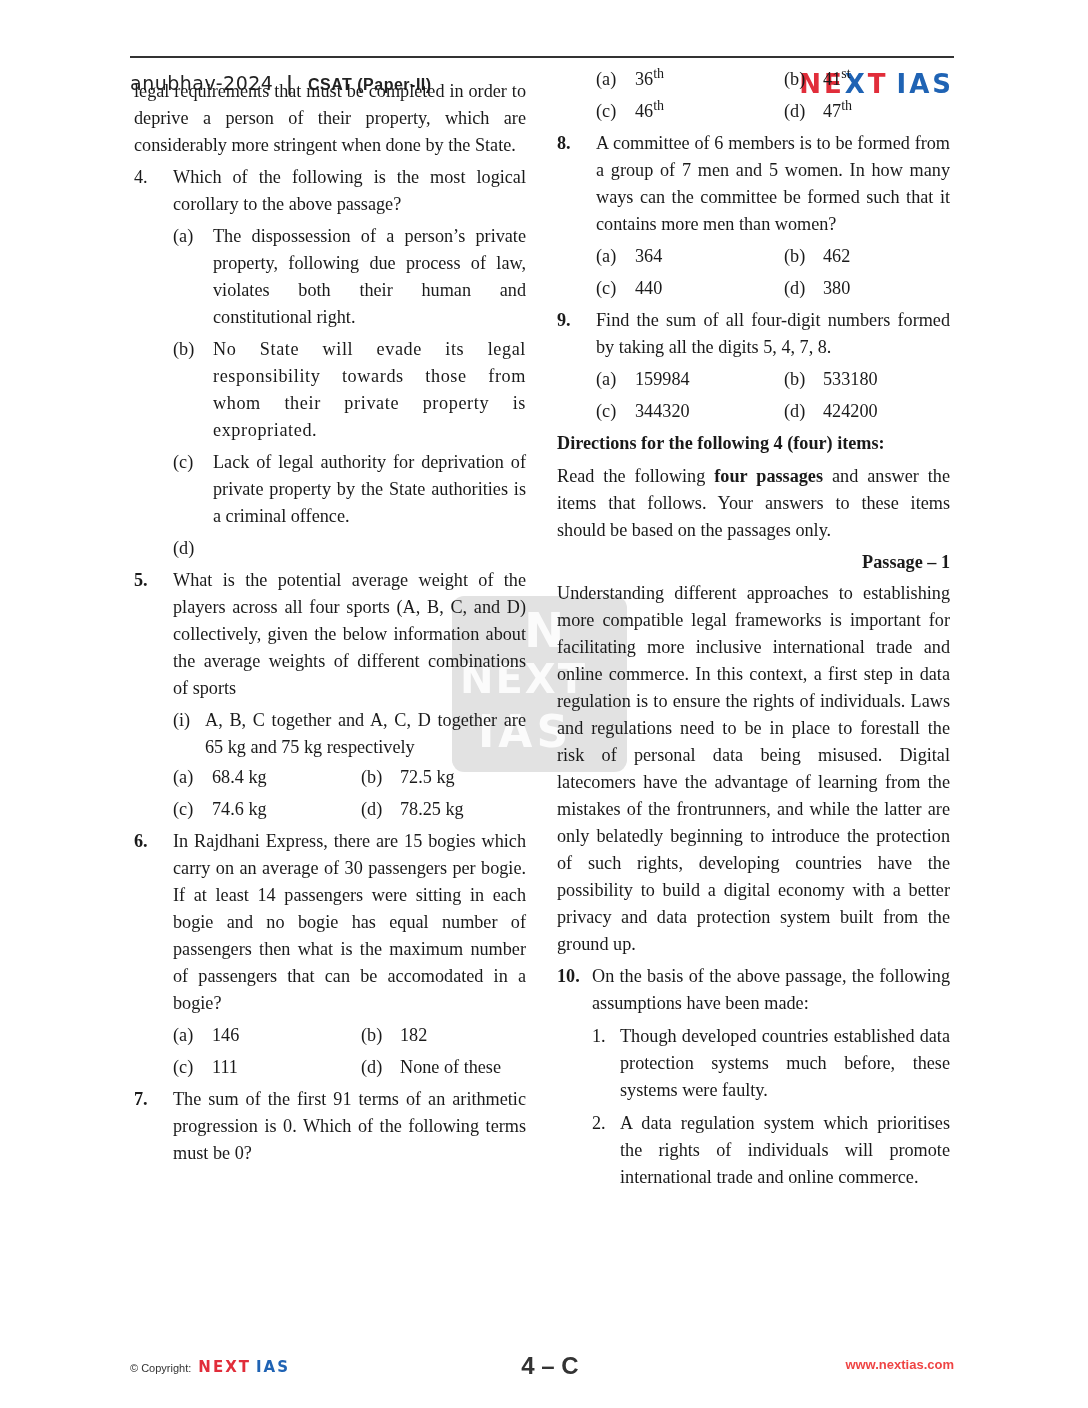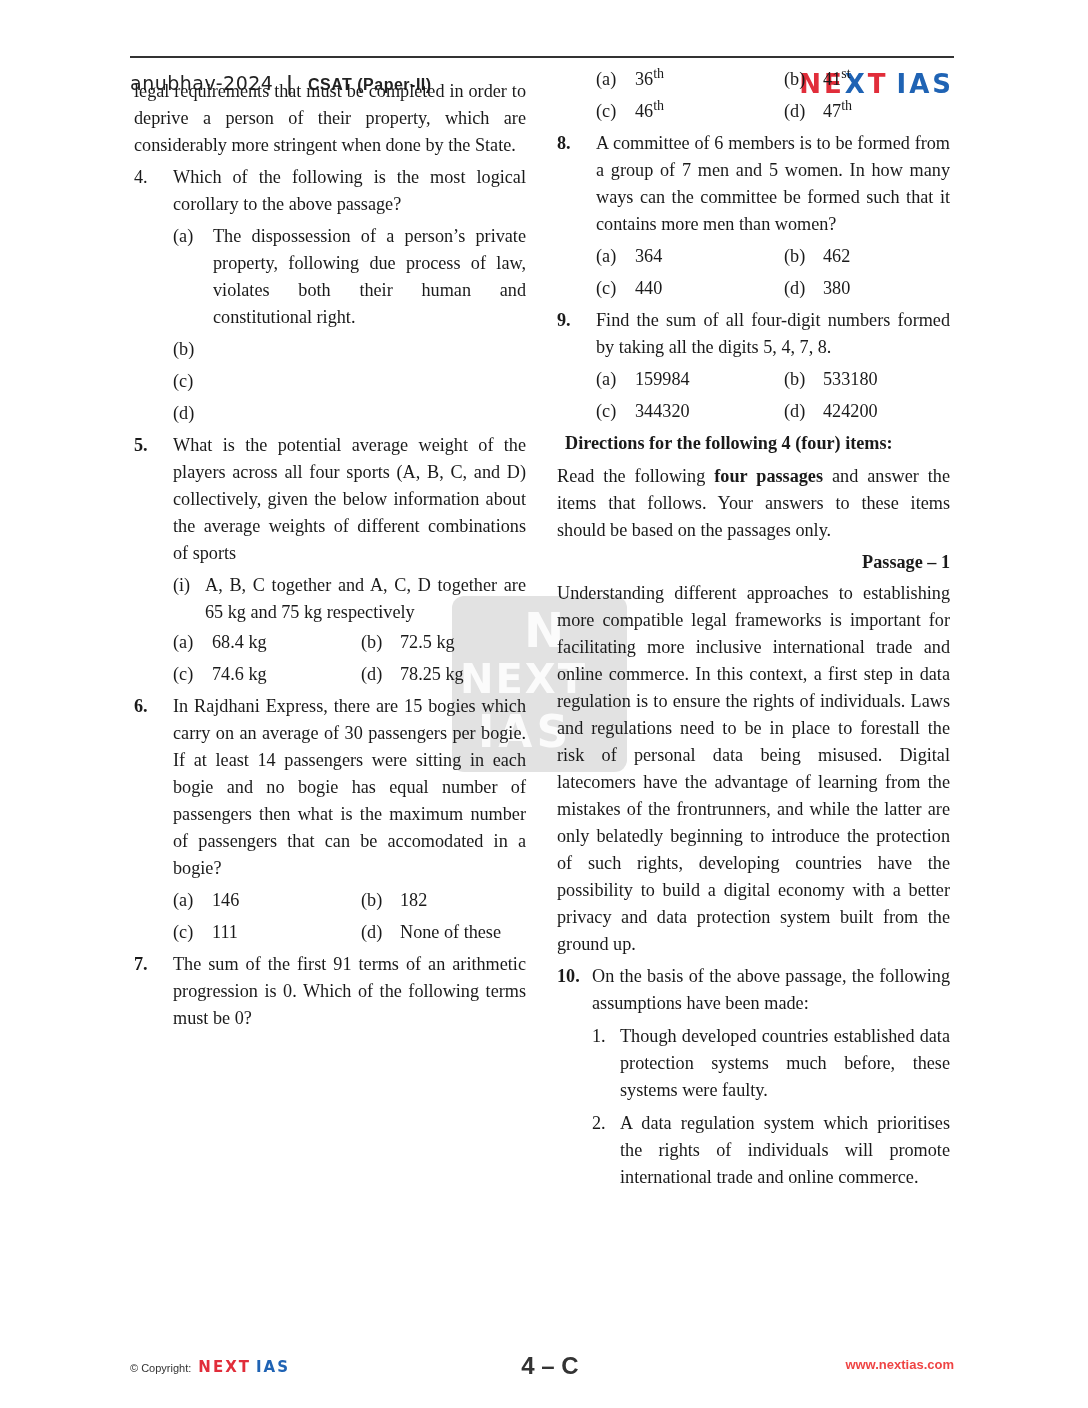--- a/index.html
+++ b/index.html
@@ -32,21 +32,21 @@
   .qnum.w35 { width: 35px; }
   .qbody { flex: 1; text-align: justify; }
   .opt { display: flex; margin: 5px 0 5px 39px; }
   .optlbl { width: 40px; flex: none; }
   .opttxt { flex: 1; text-align: justify; }
   .subopt { display: flex; margin: 3px 0 3px 39px; }
   .subopt .optlbl { width: 32px; }
   .grid2 { display: grid; grid-template-columns: 188px 1fr; margin-left: 39px; row-gap: 5px; margin-bottom: 5px; }
   .gopt { display: flex; }
   .gopt .l { width: 39px; flex: none; }
-  .directions { font-weight: bold; margin: 2px 0 6px 8px; }
+  .directions { font-weight: bold; margin: 2px 0 6px 0; }
   .passage-title { text-align: right; font-weight: bold; margin: 4px 0 4px 0; }
   .numlist { display: flex; margin: 6px 0 6px 35px; }
   .numlist .l { width: 28px; flex: none; }
   sup { font-size: 14px; line-height: 0; }
 
   
   .watermark { position: absolute; left: 452px; top: 596px; width: 175px; height: 176px; background: rgba(150,150,150,0.28); border-radius: 12px; pointer-events: none; }
   .watermark span { position: absolute; color: rgba(255,255,255,0.85); font-family: "DejaVu Sans", sans-serif; font-weight: bold; }
 
   
@@ -85,23 +85,25 @@
   <div class="q">
     <span class="qnum">4.</span>
     <span class="qbody">Which of the following is the most logical corollary to the above passage?</span>
   </div>
   <div class="opt">
       <span class="optlbl">(a)</span>
       <span class="opttxt">The dispossession of a person’s private property, following due process of law, violates both their human and constitutional right.</span>
     </div>
   <div class="opt">
       <span class="optlbl">(b)</span>
+      <span class="opttxt" style="letter-spacing:0.6px">No State will evade its legal responsibility towards those from whom their private property is expropriated.</span>
     </div>
   <div class="opt">
       <span class="optlbl">(c)</span>
+      <span class="opttxt">Lack of legal authority for deprivation of private property by the State authorities is a criminal offence.</span>
     </div>
   <div class="opt">
       <span class="optlbl">(d)</span>
     </div>
 
   <div class="q">
     <span class="qnum b">5.</span>
     <span class="qbody">What is the potential average weight of the players across all four sports (A, B, C, and D) collectively, given the below information about the average weights of different combinations of sports</span>
   </div>
   <div class="subopt">

